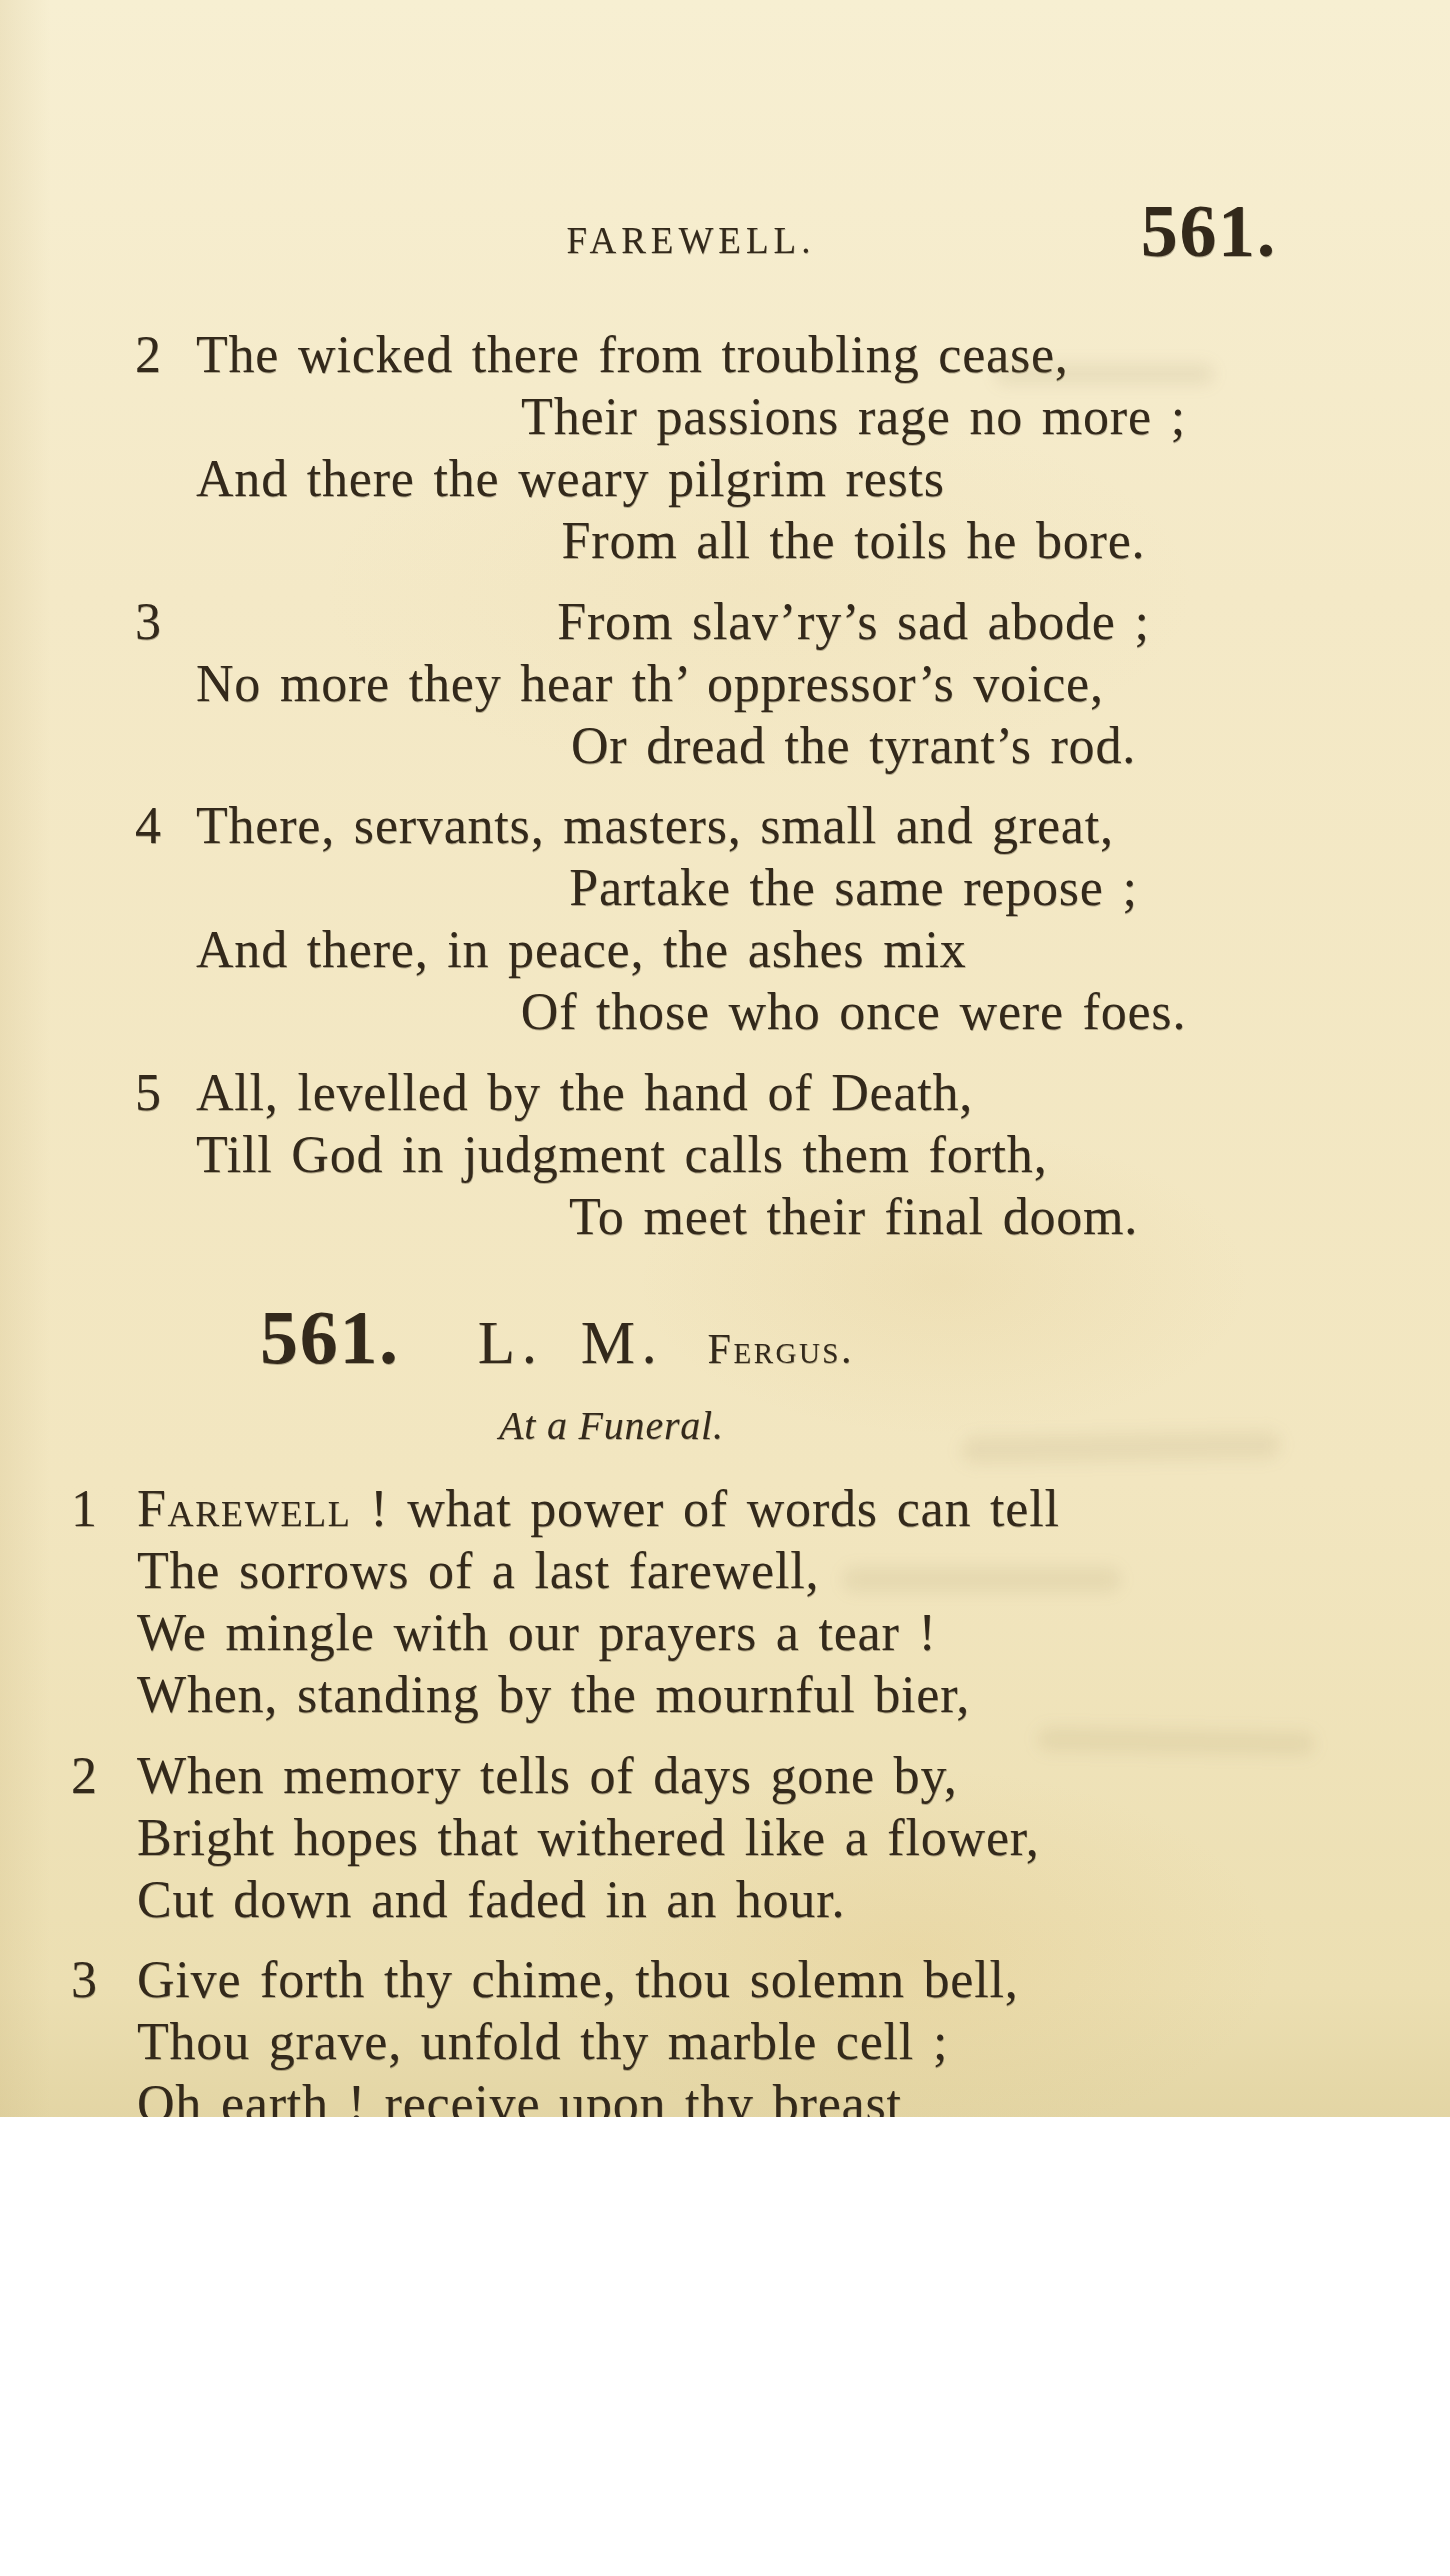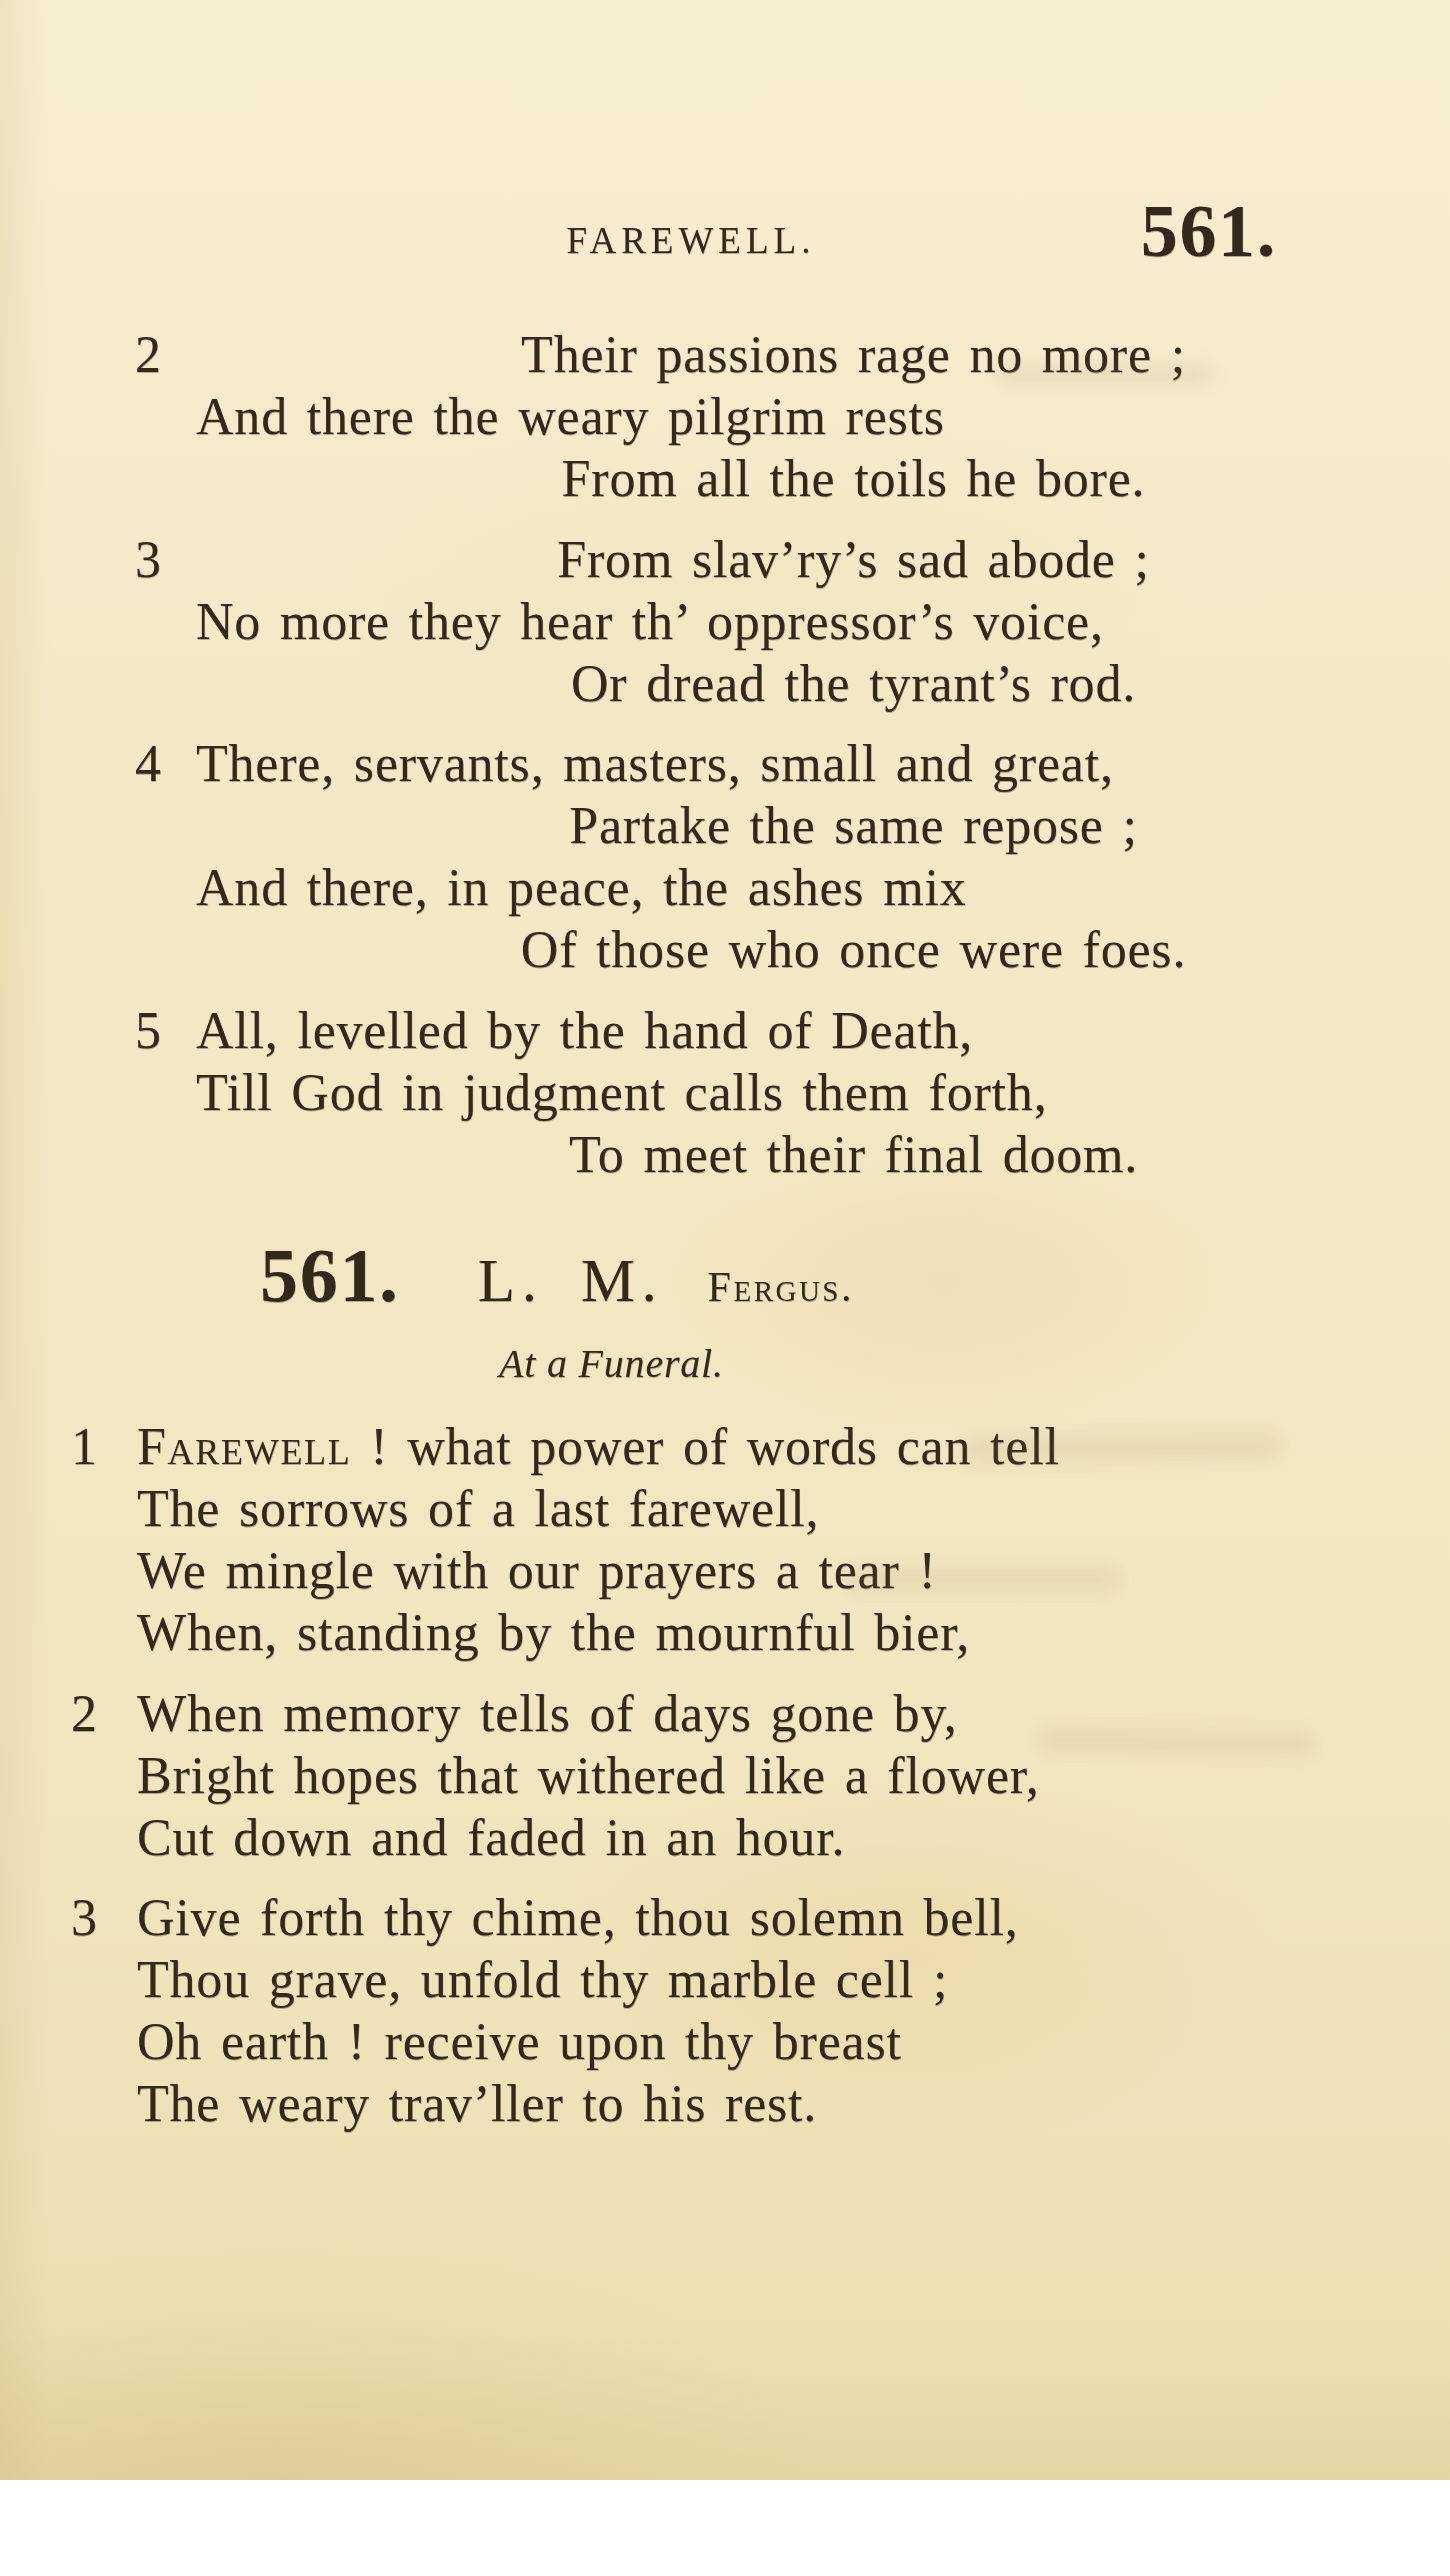--- a/index.html
+++ b/index.html
@@ -9,21 +9,21 @@
     width: 1450px;
     height: 2576px;
     font-family: "Liberation Serif", "DejaVu Serif", serif;
     color: #33291b;
     overflow: hidden;
   }
 
   .page {
     position: relative;
     width: 1450px;
-    height: 2480px;
+    height: 2117px;
     overflow: hidden;
     background:
       radial-gradient(ellipse 523px 270px at 911px 1956px, rgba(214,176,96,0.16), transparent 70%),
       radial-gradient(ellipse 438px 219px at 944px 1282px, rgba(208,172,92,0.12), transparent 70%),
       radial-gradient(ellipse 759px 354px at 278px 2487px, rgba(188,158,88,0.16), transparent 72%),
       radial-gradient(ellipse 590px 253px at 759px 590px, rgba(220,190,120,0.08), transparent 75%),
       linear-gradient(90deg, rgba(203,182,128,0.22) 0%, rgba(203,182,128,0) 3.5%),
       linear-gradient(180deg, #f7efd2 0%, #f4e9c7 28%, #f2e6c0 70%, #ecdfb2 94%, #e3d5a4 100%);
   }
 
@@ -138,20 +138,21 @@
   <header class="page-header">
     <span class="running-title ink">FAREWELL.</span>
     <span class="page-number ink">561.</span>
   </header>
 
   <section class="continued-hymn">
 
     <div class="stanza">
       <span class="stanza-number ink">2</span>
       <div class="stanza-lines">
+        <p class="line ink">The wicked there from troubling cease,</p>
         <p class="line ink indented">Their passions rage no more ;</p>
         <p class="line ink">And there the weary pilgrim rests</p>
         <p class="line ink indented">From all the toils he bore.</p>
       </div>
     </div>
 
     <div class="stanza">
       <span class="stanza-number ink">3</span>
       <div class="stanza-lines">
         <p class="line ink indented">From slav’ry’s sad abode ;</p>

